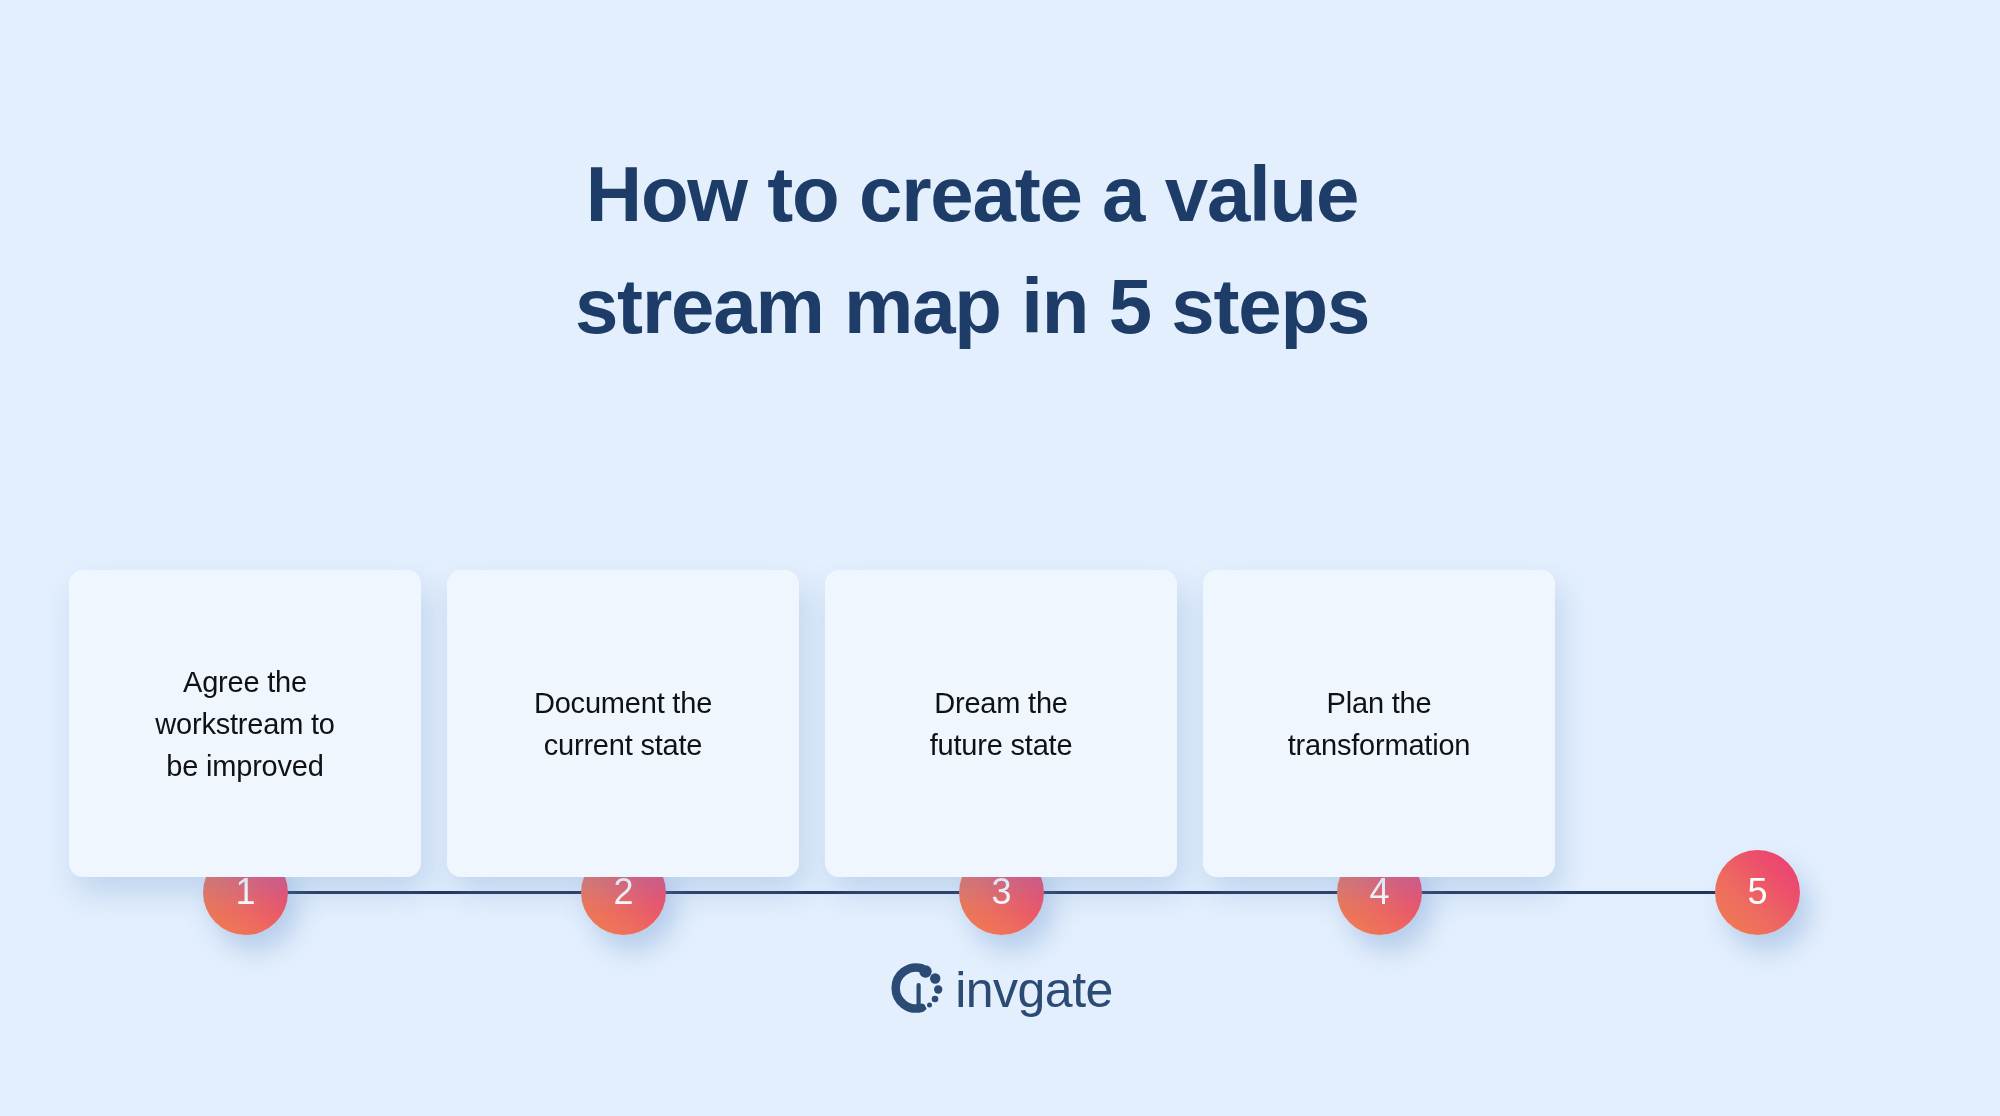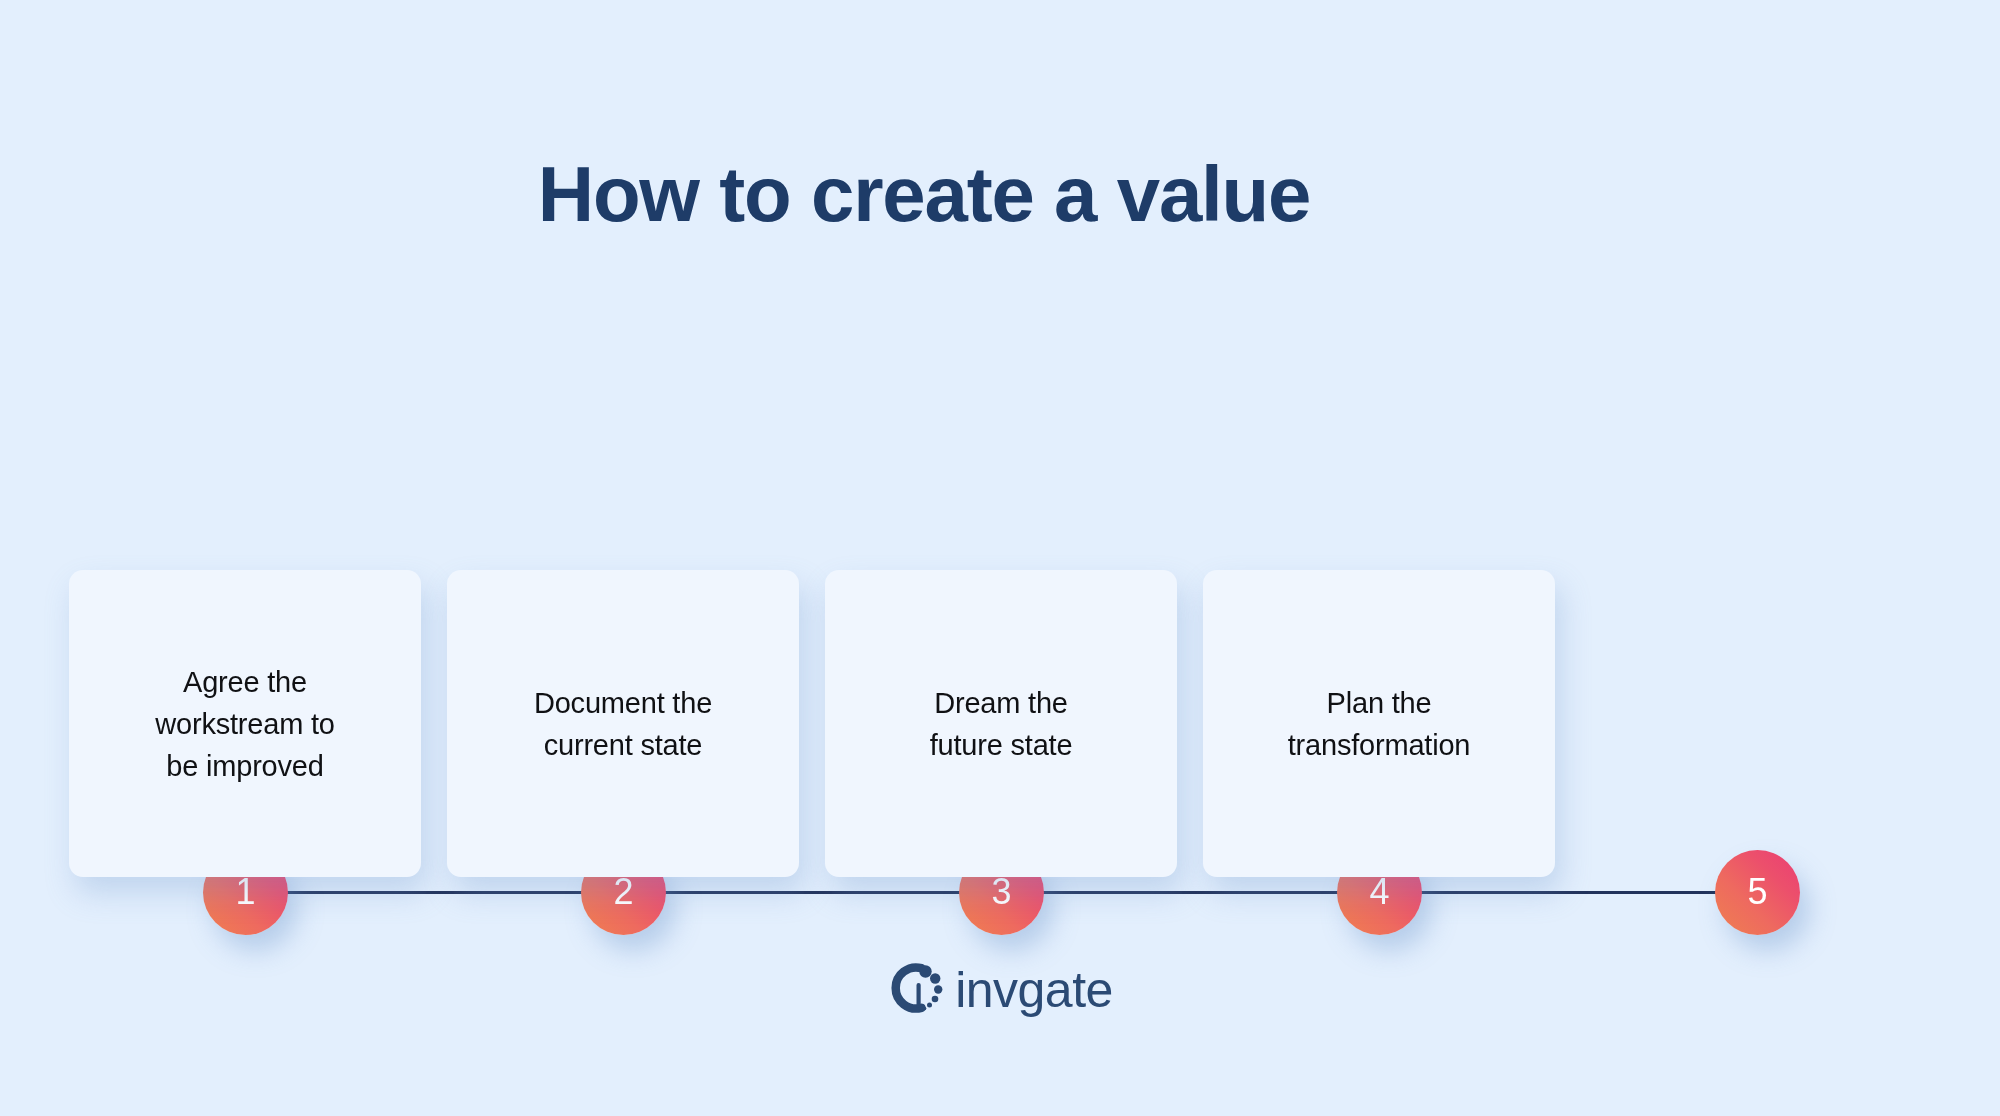--- a/index.html
+++ b/index.html
@@ -15,20 +15,21 @@
     position: relative;
   }
 
   
   .title-block {
     position: absolute;
     left: 0;
     top: 138px;
     width: 1848px;
     text-align: center;
+    padding-left: 48px;
   }
   .title-line {
     display: block;
     color: #1e3c68;
     font-size: 78px;
     font-weight: 700;
     letter-spacing: -1.2px;
     line-height: 112px;
     white-space: nowrap;
   }
@@ -120,20 +121,21 @@
     letter-spacing: -0.5px;
     line-height: 1;
     transform: translateY(2px);
   }
 </style>
 </head>
 <body>
 
 <div class="title-block">
   <span class="title-line">How to create a value</span>
+  <span class="title-line">stream map in 5 steps</span>
 </div>
 
 <div class="timeline">
   <div class="timeline-line"></div>
 
   <div class="step-circle" style="left:245px">
     <span>1</span>
   </div>
   <div class="step-circle" style="left:623px">
     <span>2</span>

